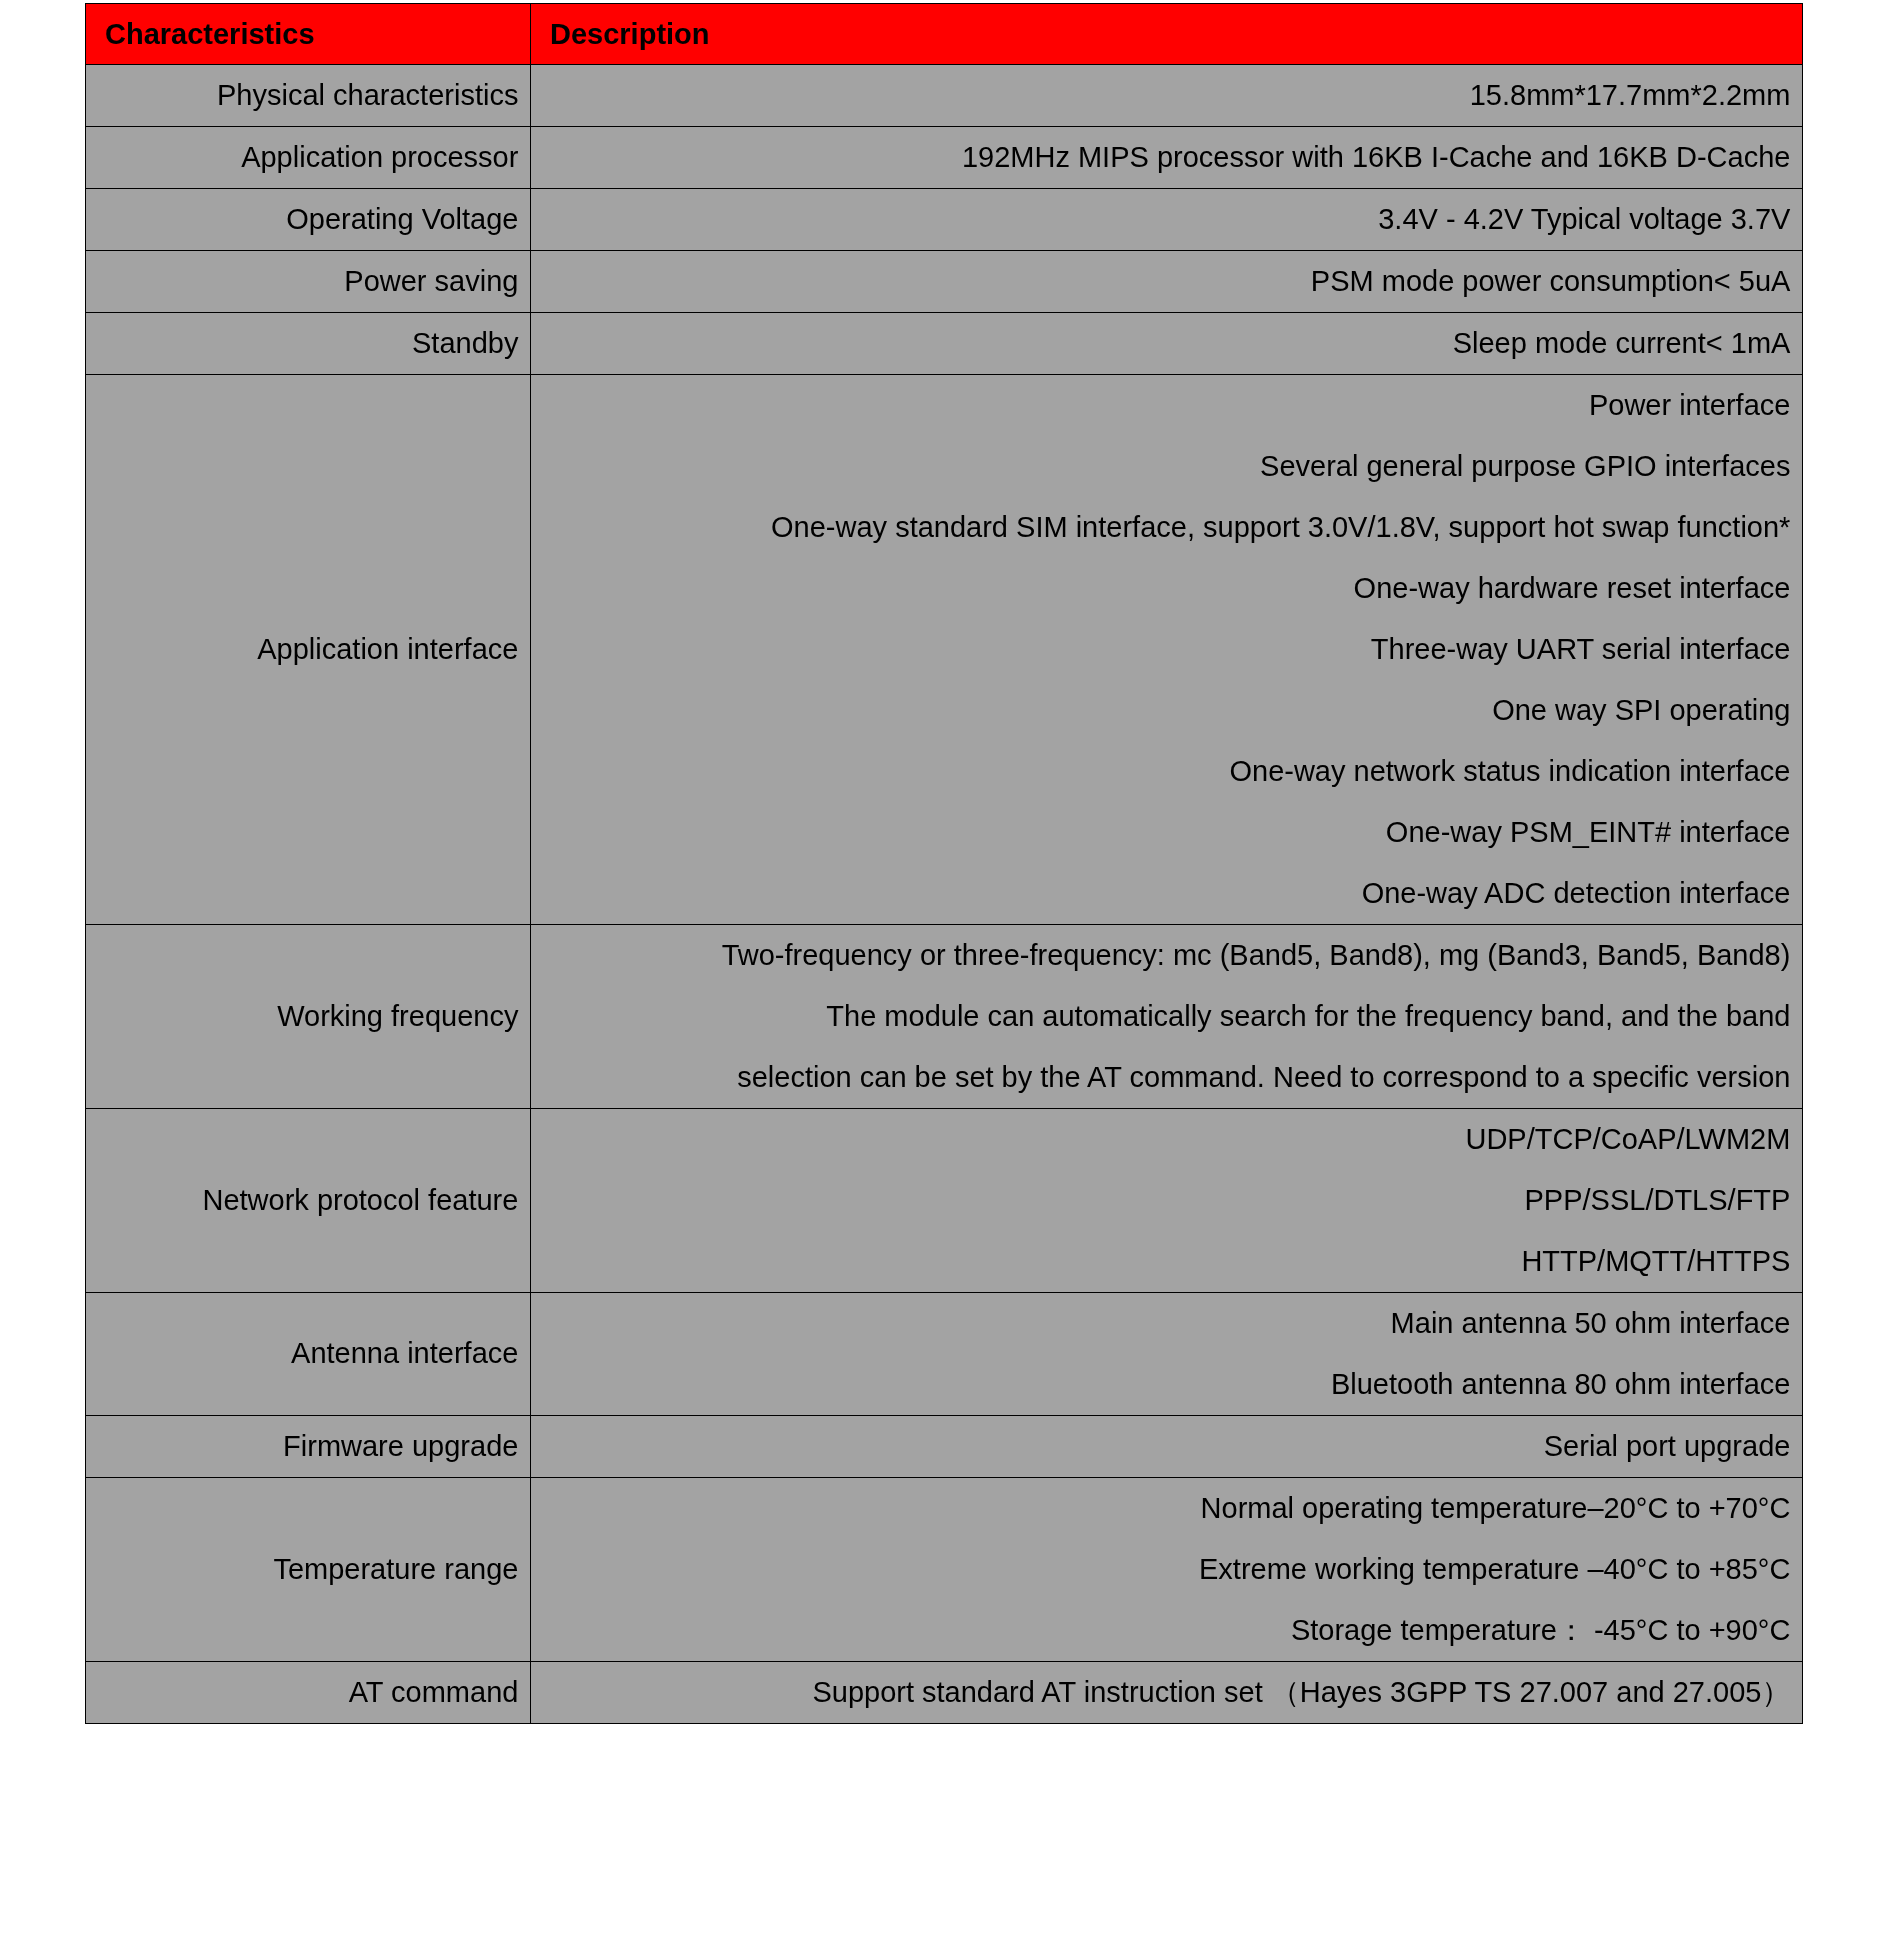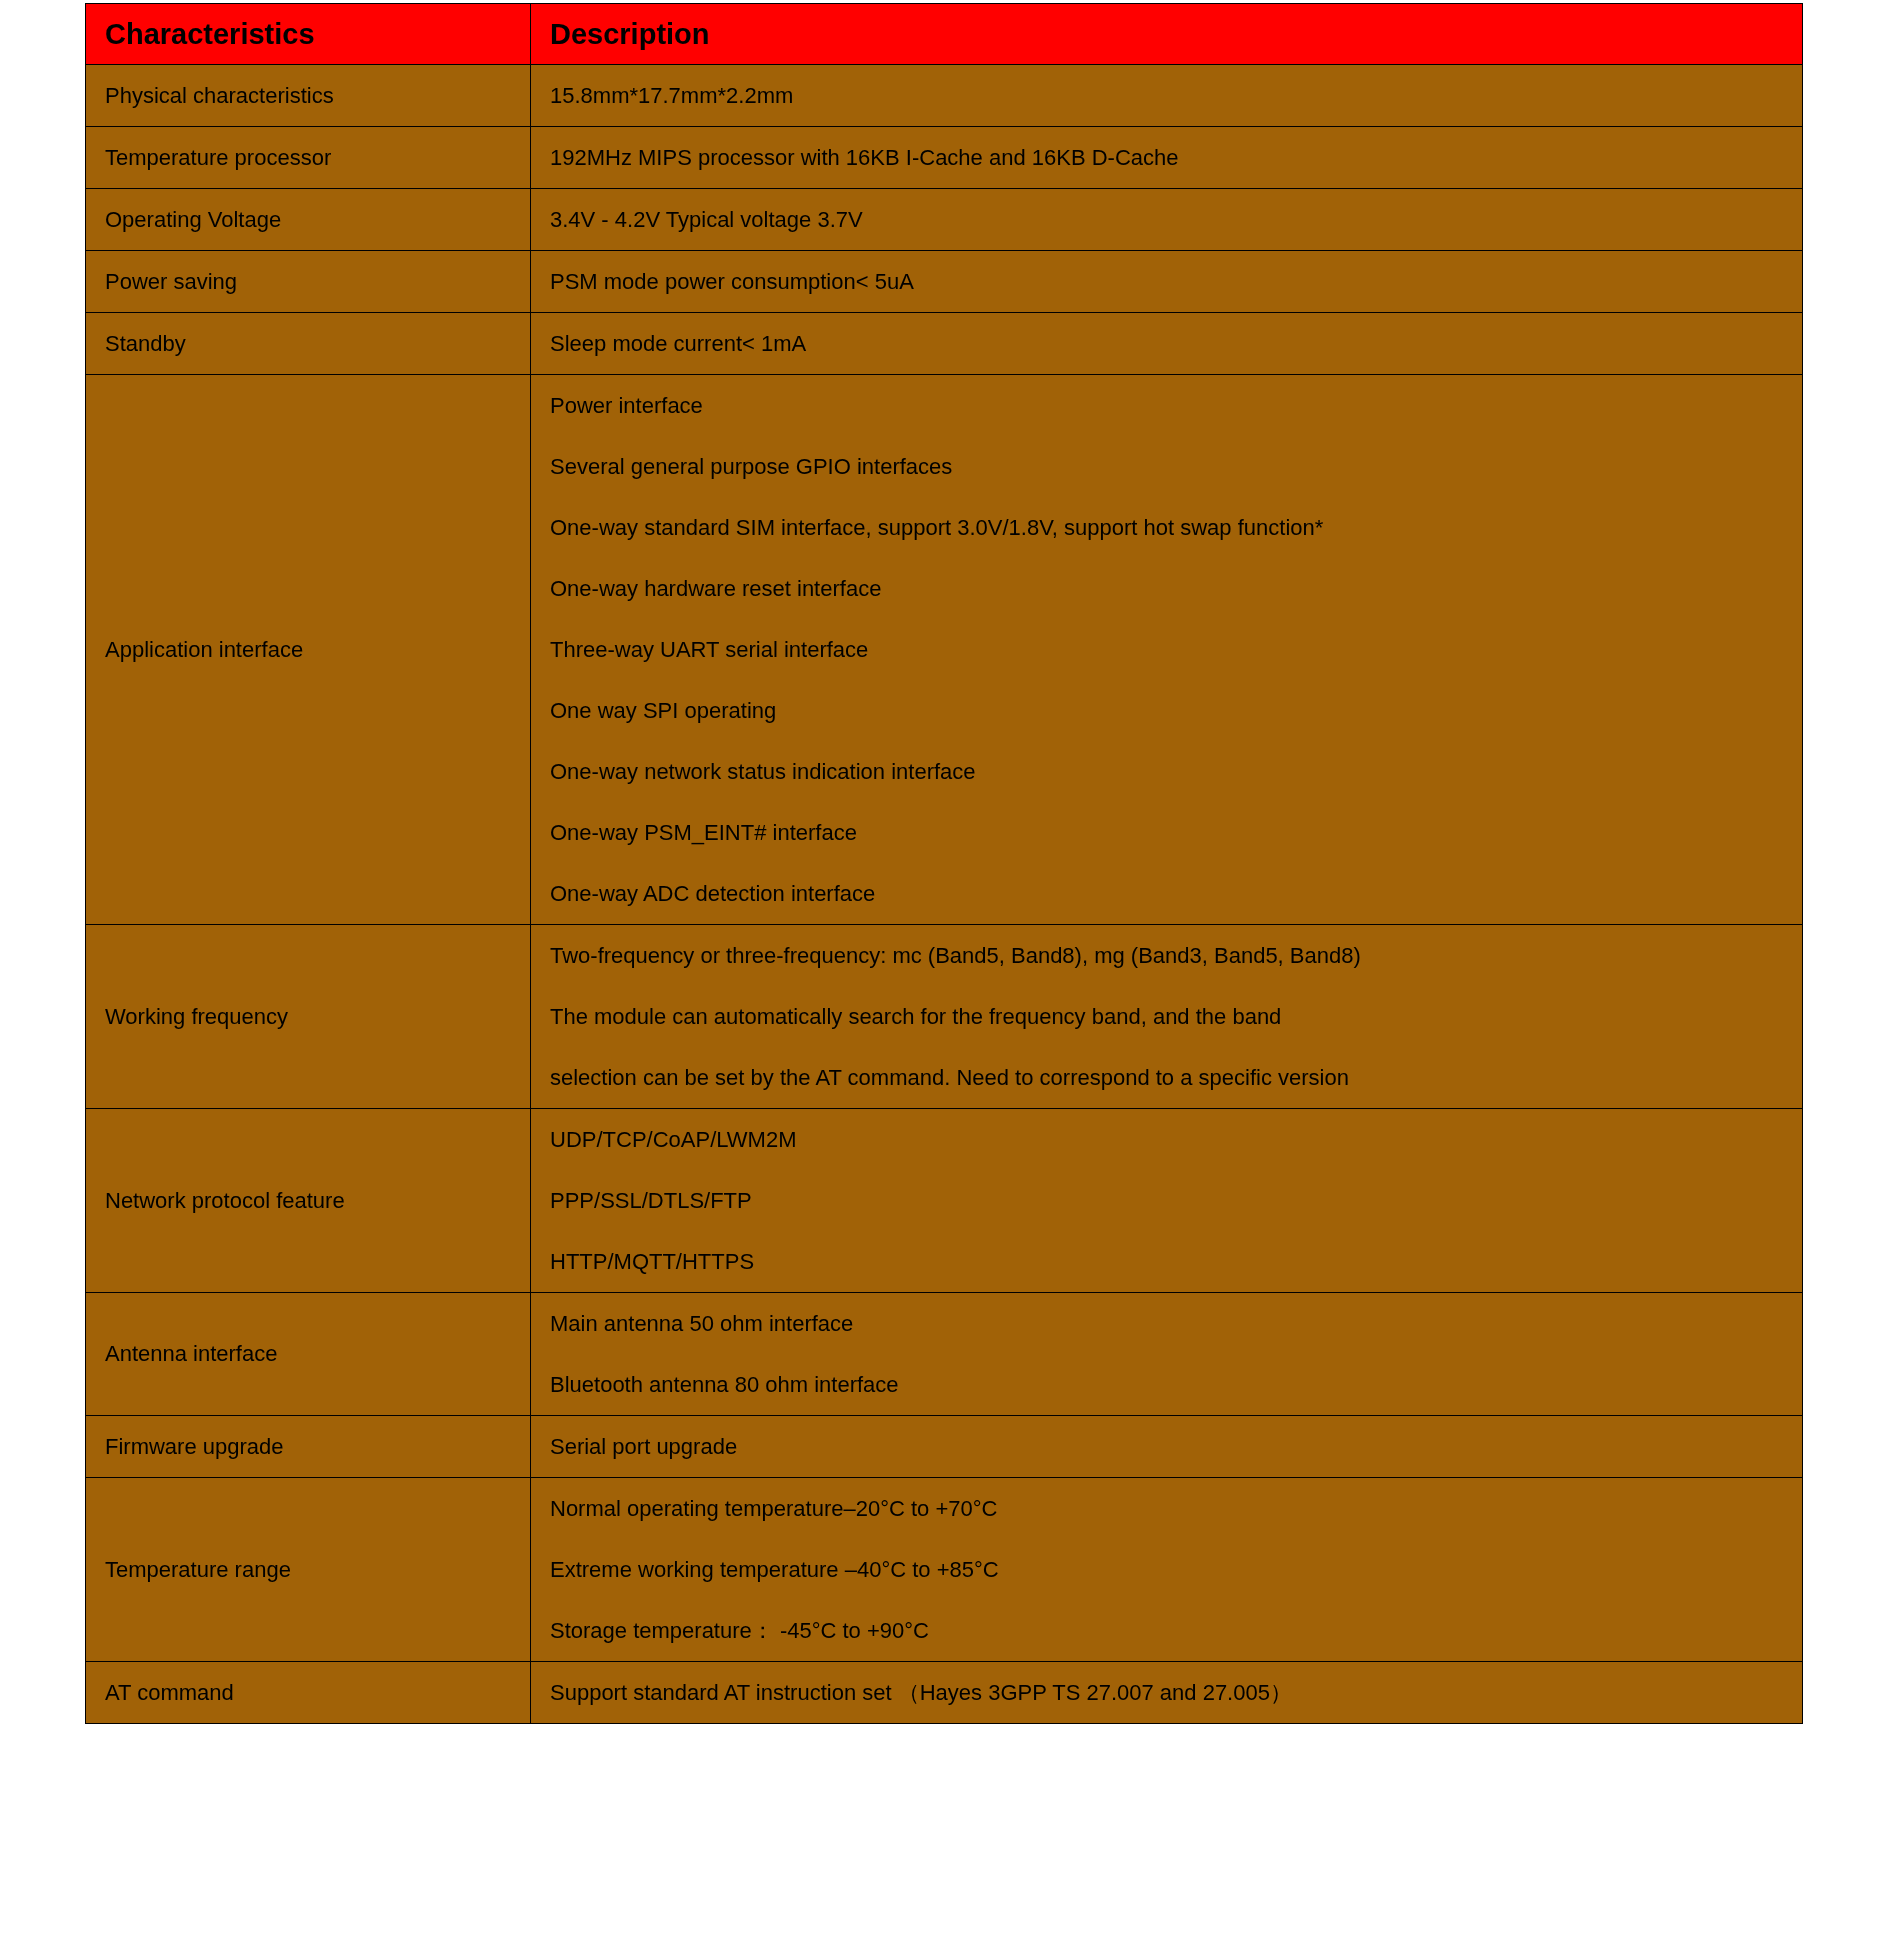--- a/index.html
+++ b/index.html
@@ -33,22 +33,23 @@
   }
   table.spec thead th {
     background: #ff0000;
     height: 60px;
     font-size: 29px;
     font-weight: bold;
     line-height: 60px;
     white-space: nowrap;
   }
   table.spec td {
-    font-size: 22px;
-    background: #a16207;
+    font-size: 29px;
+    background: #a3a3a3;
+    text-align: right;
   }
   .line {
     line-height: 61px;
     white-space: nowrap;
   }
 </style>
 </head>
 <body>
 
 <div class="spec-table-wrap">
@@ -67,21 +68,21 @@
       <tr>
         <td>
           <div class="line">Physical characteristics</div>
         </td>
         <td>
           <div class="line">15.8mm*17.7mm*2.2mm</div>
         </td>
       </tr>
       <tr>
         <td>
-          <div class="line">Temperature processor</div>
+          <div class="line">Application processor</div>
         </td>
         <td>
           <div class="line">192MHz MIPS processor with 16KB I-Cache and 16KB D-Cache</div>
         </td>
       </tr>
       <tr>
         <td>
           <div class="line">Operating Voltage</div>
         </td>
         <td>

